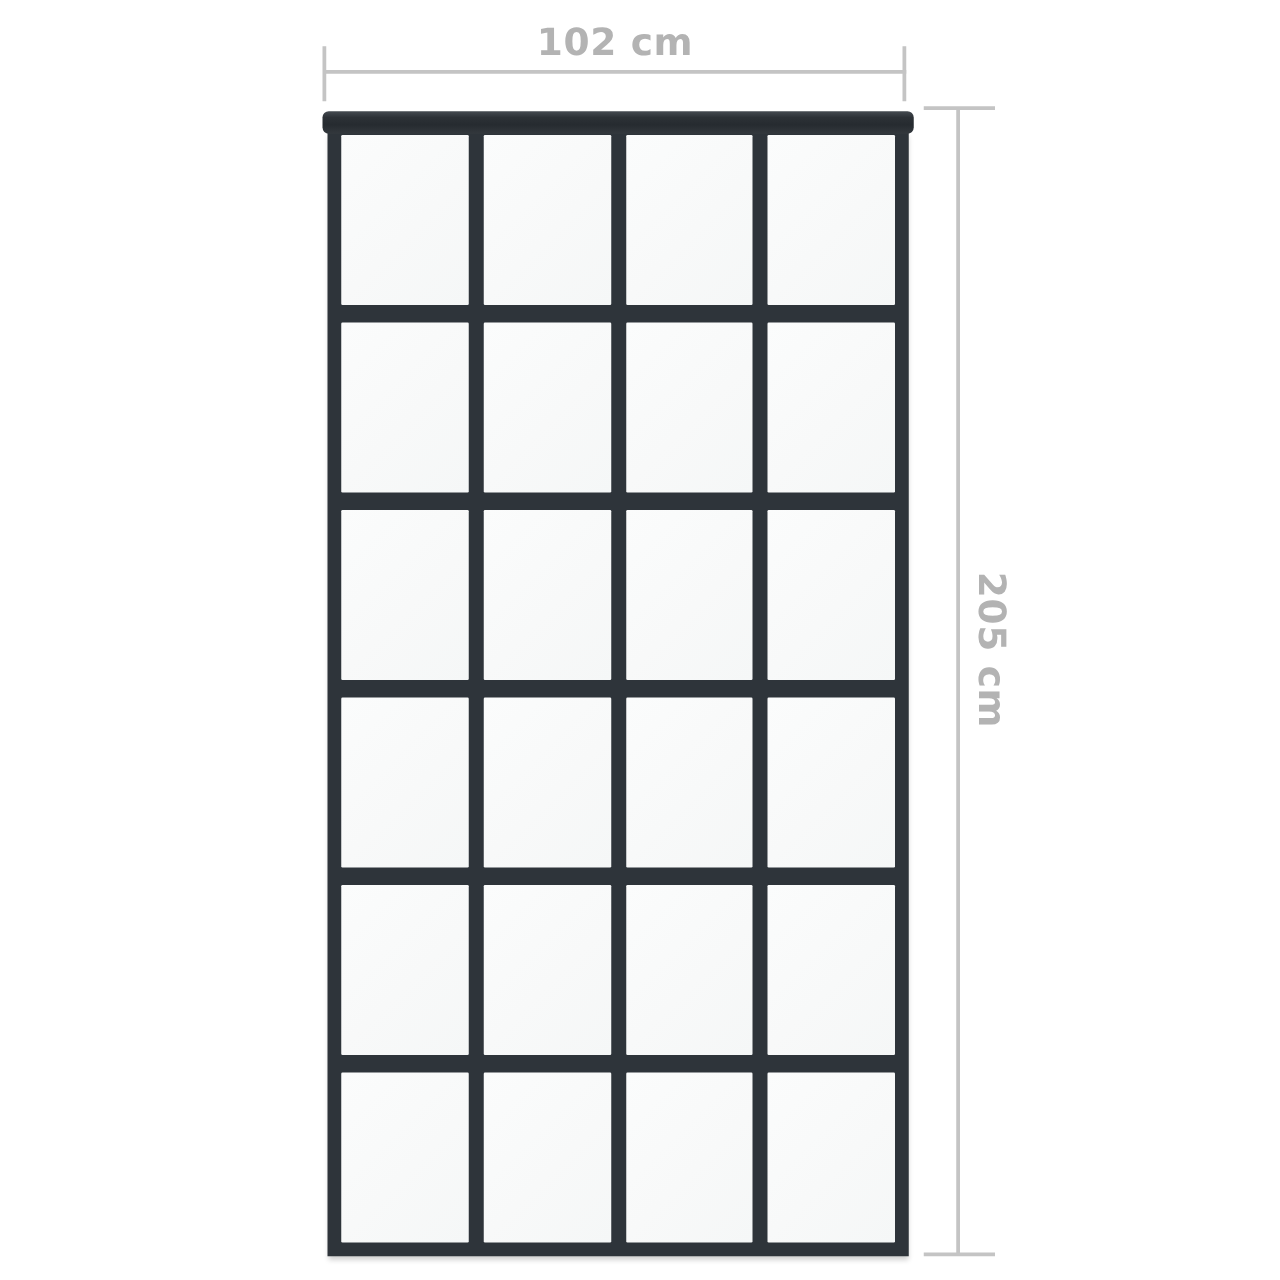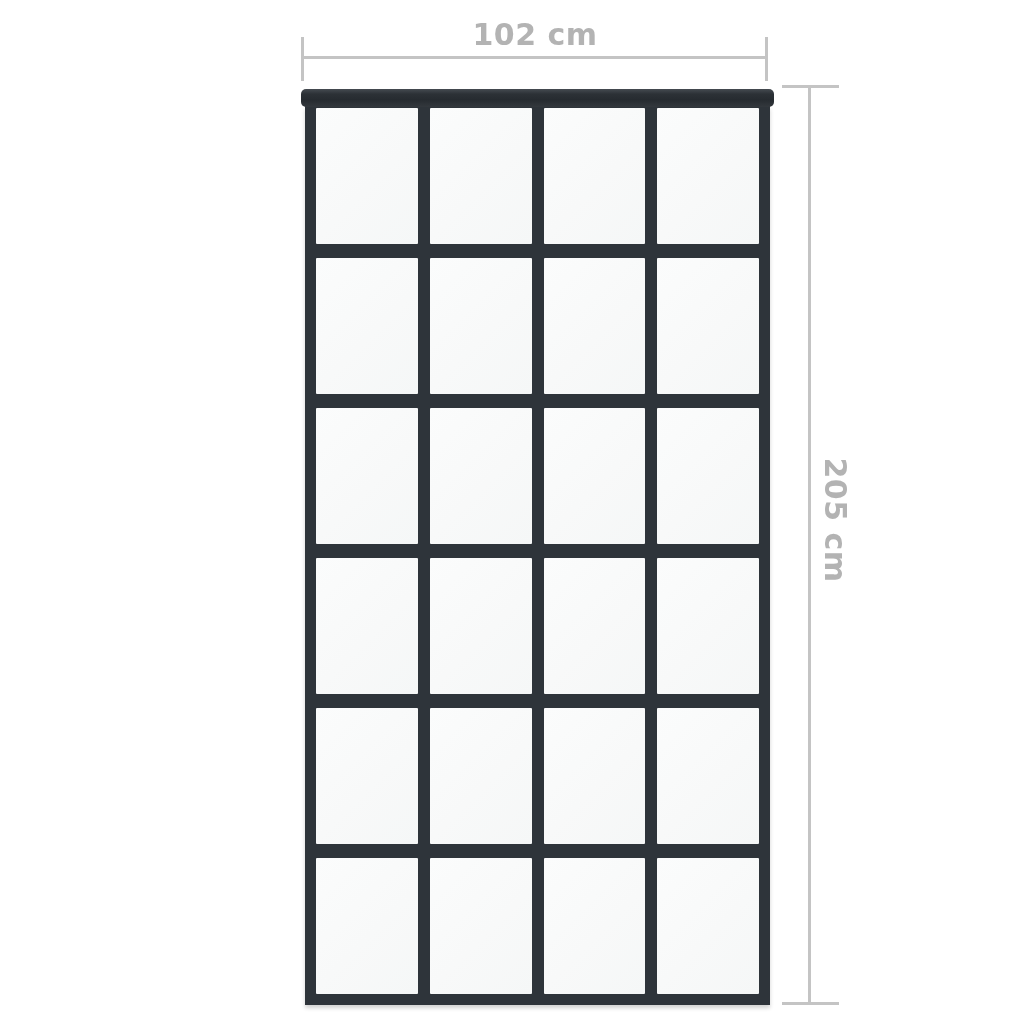--- a/index.html
+++ b/index.html
@@ -14,21 +14,20 @@
   html, body {
     width: 1024px; height: 1024px;
     background: var(--background);
     font-family: "DejaVu Sans", "Liberation Sans", sans-serif;
     overflow: hidden;
   }
   .stage {
     position: relative;
     width: 860px; height: 1024px;
     background: var(--background);
-    margin-left: 43px;
   }
 
   
   .dim-label {
     position: absolute;
     color: var(--dimension-text);
     font-weight: 700;
     font-size: 30px;
     letter-spacing: 0.5px;
     text-align: center;

